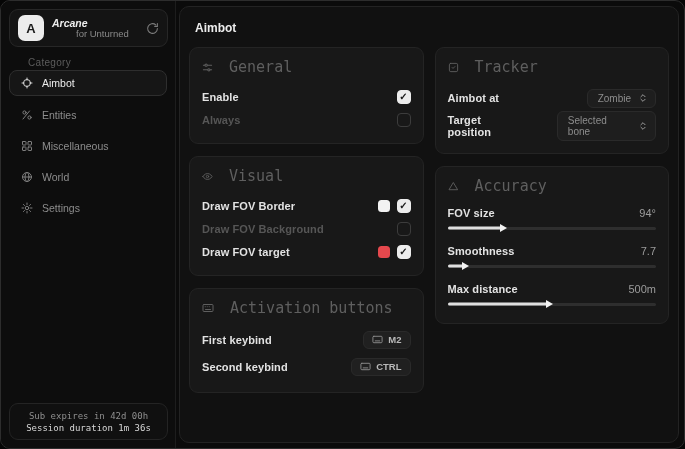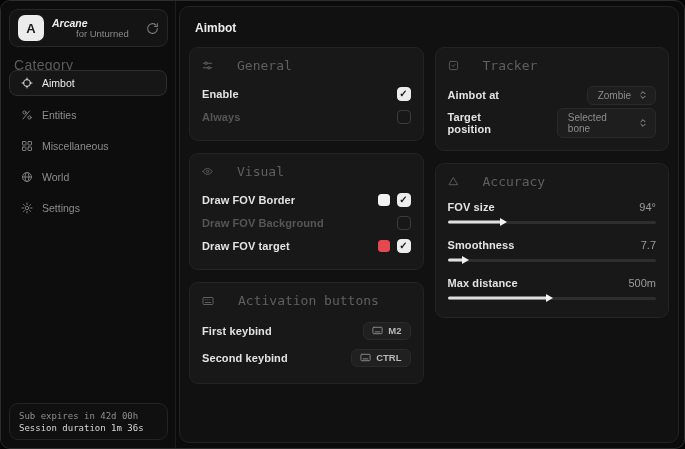--- a/index.html
+++ b/index.html
@@ -25,62 +25,62 @@
     width:26px; height:26px; border-radius:7px; background:#ececec;
     color:#1a1a1a; font-weight:bold; font-size:13px;
     display:flex; align-items:center; justify-content:center; flex:none;
   }
   .brand-text { flex:1; line-height:1.15; }
   .brand-name { color:#ededed; font-size:10.5px; font-weight:bold;font-style:italic; }
   .brand-sub { color:#8a8a8a; font-size:9.5px;padding-left:24px; }
   .refresh-btn { color:#7c7c7c; display:flex; flex:none; cursor:pointer; }
 
   .category-label {
-    position:absolute; left:13px; top:56px;
-    color:#5c5c5c; font-size:14px; letter-spacing:.3px;
+    position:absolute; left:27px; top:56px;
+    color:#5c5c5c; font-size:10px; letter-spacing:.3px;
   }
   .nav { position:absolute; left:8px; top:69px; right:8px; display:flex; flex-direction:column; }
   .nav-item {
     height:26px; display:flex; align-items:center; gap:9px; padding:0 10px;
     border-radius:8px; color:#8d8d8d; font-size:10.5px; margin-bottom:3px;
     border:1px solid transparent;
   }
   .nav-item .nicon { display:flex; width:13px; justify-content:center; color:#7e7e7e; }
   .nav-item.active {
     background:#161616; border-color:#2e2e2e; color:#ececec; margin-bottom:5px;
   }
   .nav-item.active .nicon { color:#d8d8d8; }
   .nav-item:not(.active) { height:28px; }
 
   .status-card {
     position:absolute; left:8px; bottom:8px; width:159px; height:37px;
     border:1px solid #242424; border-radius:9px; background:#101010;
-    padding:5px 9px; display:flex; flex-direction:column; justify-content:center; gap:2px;
+    padding:5px 9px; display:flex; flex-direction:column; justify-content:center; gap:2px;text-align:center;
   }
   .status-line1 { font-family:"DejaVu Sans Mono", monospace; font-size:9px; color:#8f8f8f; }
   .status-line2 { font-family:"DejaVu Sans Mono", monospace; font-size:9px; color:#d8d8d8; }
 
   
   .main {
     position:absolute; left:178px; top:5px; right:5px; bottom:5px;
     background:#111111; border:1px solid #232323; border-radius:10px;
     padding:14px 9px 10px 9px;
   }
   .main-title { color:#ededed; font-size:12px; font-weight:bold; margin:0 0 12px 6px; }
 
   .columns { display:flex; gap:11px; }
   .col { display:flex; flex-direction:column; gap:12px; width:237px; }
 
   .card {
     background:#181818; border:1px solid #242424; border-radius:9px;
     padding:10px 12px 12px 12px;
   }
   .card-header {
-    display:flex; align-items:center; gap:24px;
-    font-family:"DejaVu Sans Mono", monospace; font-size:13px; color:#5f5f5f;
+    display:flex; align-items:center; gap:16px;
+    font-family:"DejaVu Sans Mono", monospace; font-size:15px; color:#5f5f5f;
     margin-bottom:9px;
   }
   .card-header .hicon { display:flex; color:#5f5f5f; }
 
   .row { display:flex; align-items:center; justify-content:space-between; min-height:23px;gap:30px; }
   .row-label { color:#e3e3e3; font-size:11px; font-weight:bold; letter-spacing:.1px; }
   .row.disabled .row-label { color:#565656; font-weight:bold; }
   .row-right { display:flex; align-items:center; gap:7px; }
 
   .checkbox {

